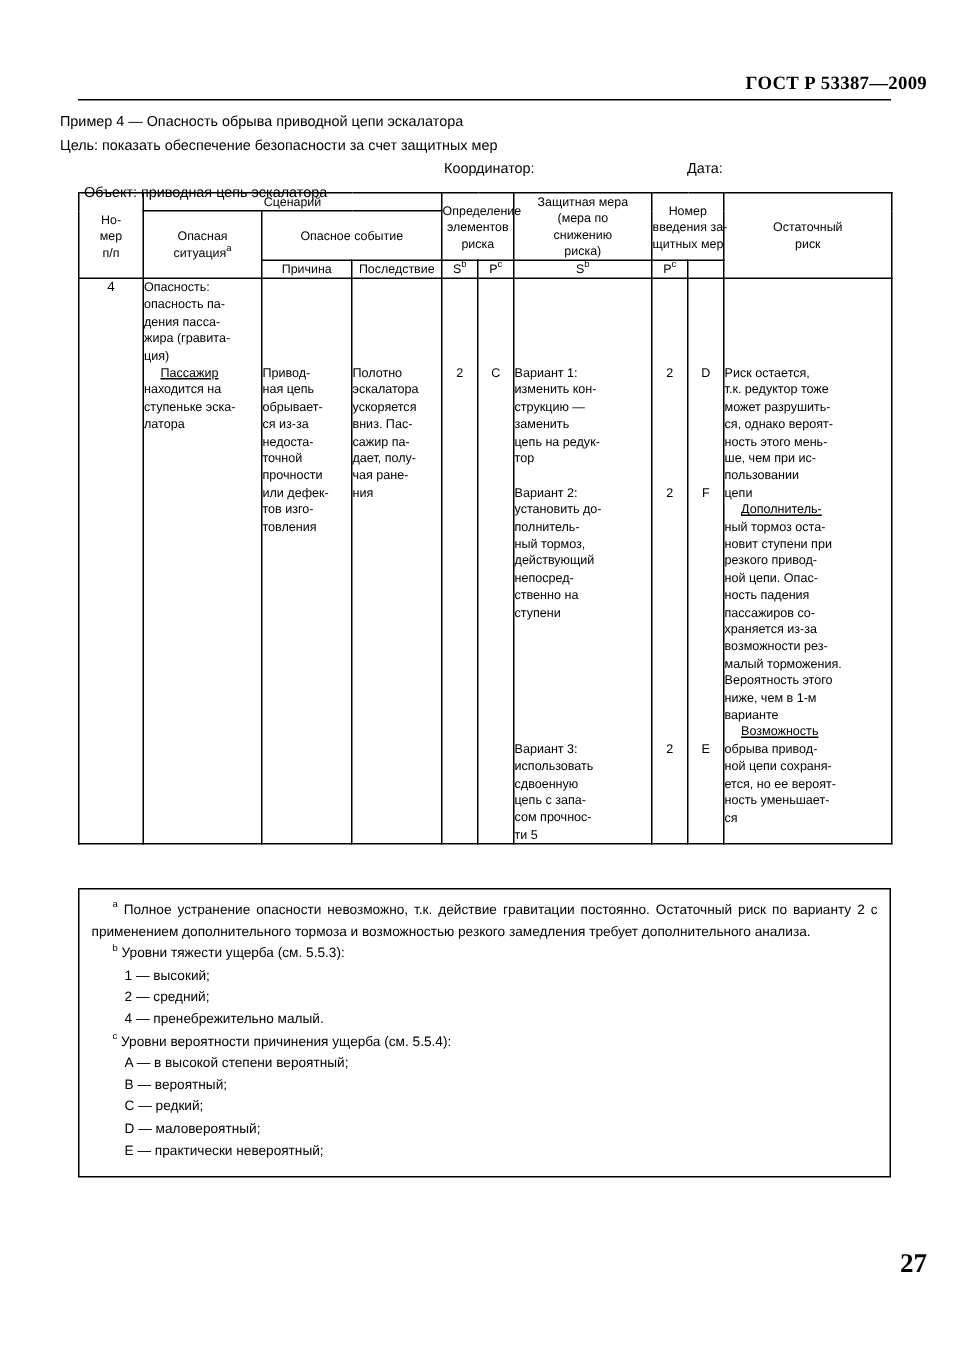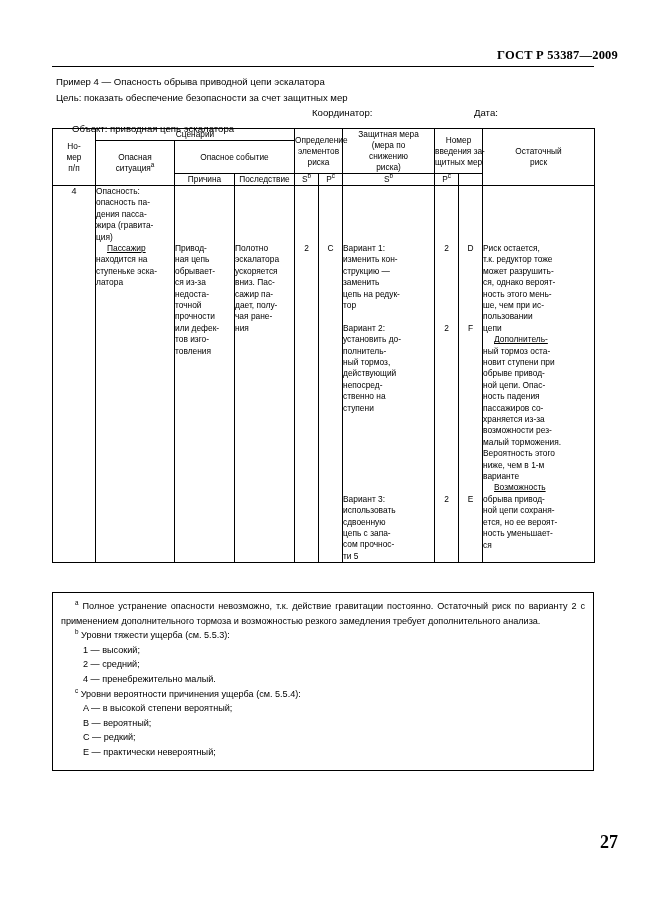--- a/index.html
+++ b/index.html
@@ -33,21 +33,21 @@
   }
   .hdr-rule {
     position: absolute;
     left: 52px;
     top: 66px;
     width: 542px;
     border-top: 1.6px solid #000;
   }
   .intro {
     position: absolute;
-    left: 56px;
+    left: 40px;
     top: 74px;
     width: 542px;
     font-size: 9.6px;
     line-height: 15.5px;
   }
   .intro div { white-space: pre; }
   .intro .row3 { position: relative; }
   .intro .coord { position: absolute; left: 256px; top: 0; }
   .intro .date { position: absolute; left: 418px; top: 0; }
 
@@ -361,21 +361,21 @@
           <p>т.к. редуктор тоже</p>
           <p>может разрушить-</p>
           <p>ся, однако вероят-</p>
           <p>ность этого мень-</p>
           <p>ше, чем при ис-</p>
           <p>пользовании</p>
           <p>цепи</p>
           <p class="indent">Дополнитель-</p>
           <p>ный тормоз оста-</p>
           <p>новит ступени при</p>
-          <p>обрыве привод-</p>
+          <p>резкого привод-</p>
           <p>ной цепи. Опас-</p>
           <p>ность падения</p>
           <p>пассажиров со-</p>
           <p>храняется из-за</p>
           <p>возможности рез-</p>
           <p>малый торможения.</p>
           <p>Вероятность этого</p>
           <p>ниже, чем в 1-м</p>
           <p>варианте</p>
           <p class="indent">Возможность</p>
@@ -392,18 +392,19 @@
   <div class="notes">
     <p class="a-par"><sup>a</sup> <span>Полное устранение опасности невозможно, т.к. действие гравитации постоянно. Остаточный риск по варианту 2 с применением дополнительного тормоза и возможностью резкого замедления требует дополни­тельного анализа.</span></p>
     <p class="sub"><sup>b</sup> <span>Уровни тяжести ущерба (см. 5.5.3):</span></p>
     <p class="sub2">1 — высокий;</p>
     <p class="sub2">2 — средний;</p>
     <p class="sub2">4 — пренебрежительно малый.</p>
     <p class="sub"><sup>c</sup> <span>Уровни вероятности причинения ущерба (см. 5.5.4):</span></p>
     <p class="sub2">A — в высокой степени вероятный;</p>
     <p class="sub2">B — вероятный;</p>
     <p class="sub2">C — редкий;</p>
+    <p class="sub2">D — маловероятный;</p>
     <p class="sub2">E — практически невероятный;</p>
   </div>
 
   <div class="pagenum">27</div>
 
 </div>
 
 </body></html>

